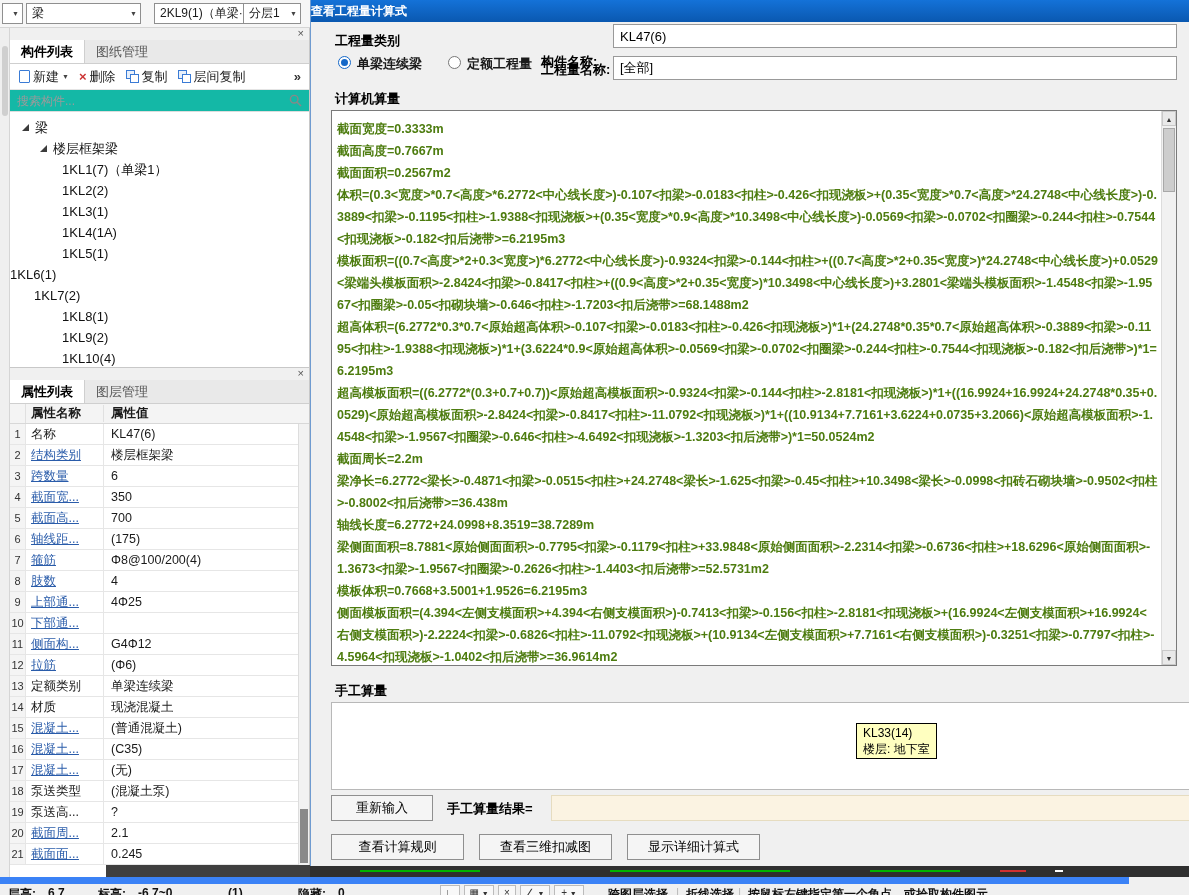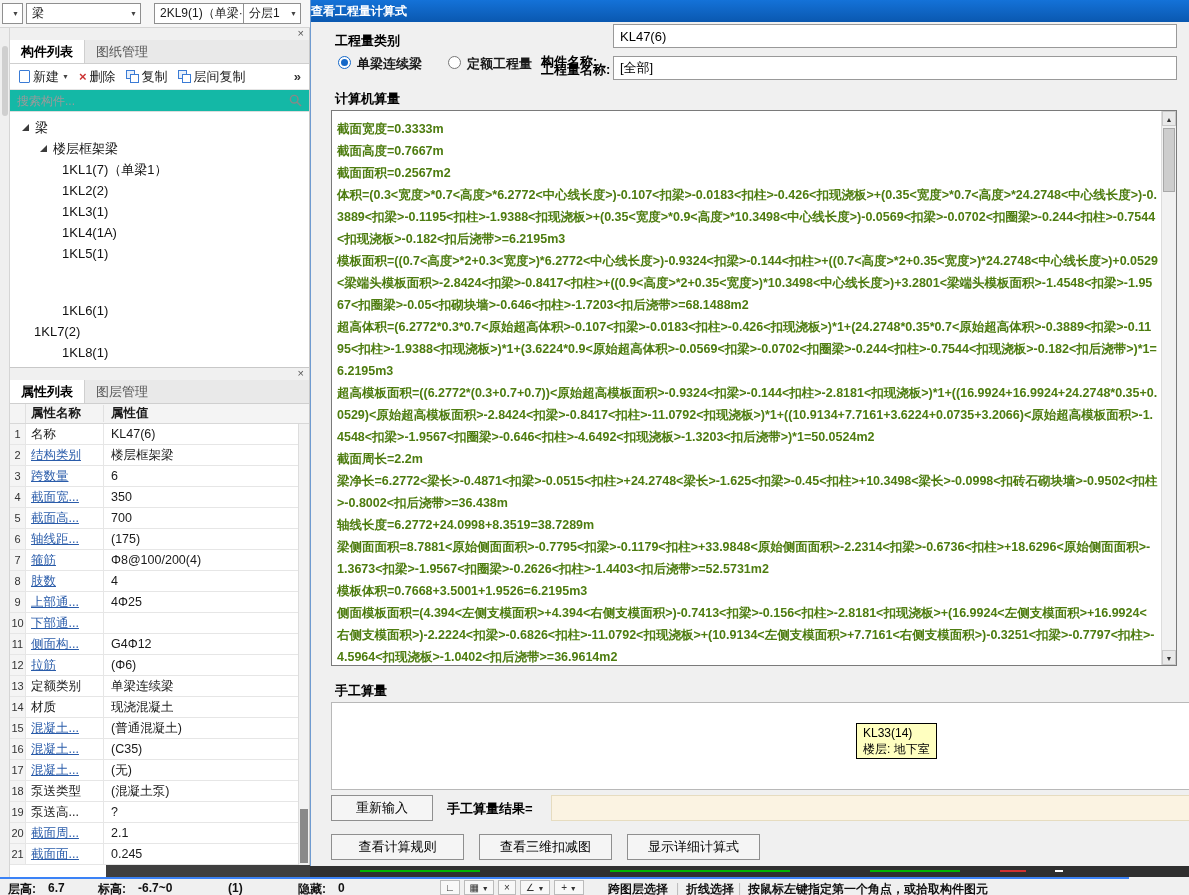--- a/index.html
+++ b/index.html
@@ -72,21 +72,21 @@
   .manualbox { position:absolute; left:20px; top:702px; width:859px; height:88px; background:#fff; border:1px solid #b8b8b8; border-right:0; }
   .tooltip { position:absolute; left:545px; top:723px; background:#ffffc0; border:1px solid #000; font-size:12px; line-height:16px; padding:1px 6px; font-weight:400; color:#000; }
   .dbtn { position:absolute; height:26px; background:#f5f5f5; border:1px solid #8f8f8f; font-size:13px; text-align:center; line-height:24px; color:#000; }
   .resultstrip { position:absolute; left:240px; top:795px; width:639px; height:26px; background:#fbf3e2; border:1px solid #e6dcc0; border-right:0; }
 
   
   .canvas-strip { position:absolute; left:310px; top:866px; width:879px; height:11px; background:#2f2f2f; }
   .seg { position:absolute; top:4px; height:2px; }
 
   
-  .statusbar { position:absolute; left:0; top:877px; width:1129px; height:18px; background:#f0f0f0; border-top:2px solid #3b82f6; }
+  .statusbar { position:absolute; left:0; top:877px; width:1129px; height:18px; background:#f0f0f0; border-top:7px solid #3b82f6; }
   .sb-item { position:absolute; top:2px; font-size:12px; font-weight:700; color:#111; white-space:nowrap; }
   .sb-ico { position:absolute; top:1px; height:15px; border:1px solid #bbb; background:#f8f8f8; text-align:center; font-size:10px; line-height:13px; color:#333; }
   .sb-sep { position:absolute; top:2px; color:#bbb; font-size:12px; }
 </style>
 </head>
 <body>
 
 <div class="screen">
 
   <div class="topbar">
@@ -169,21 +169,21 @@
         </div>
       <div class="trow" style="padding-left:52px;">
           <span>1KL3(1)</span>
         </div>
       <div class="trow" style="padding-left:52px;">
           <span>1KL4(1A)</span>
         </div>
       <div class="trow" style="padding-left:52px;">
           <span>1KL5(1)</span>
         </div>
-      <div class="trow" style="padding-left:52px;margin-top:36px;">
+      <div class="trow" style="">
           <span>1KL6(1)</span>
         </div>
       <div class="trow" style="padding-left:24px;text-align:right;">
           <span>1KL7(2)</span>
         </div>
       <div class="trow" style="padding-left:52px;">
           <span>1KL8(1)</span>
         </div>
       <div class="trow" style="padding-left:52px;">
           <span>1KL9(2)</span>

